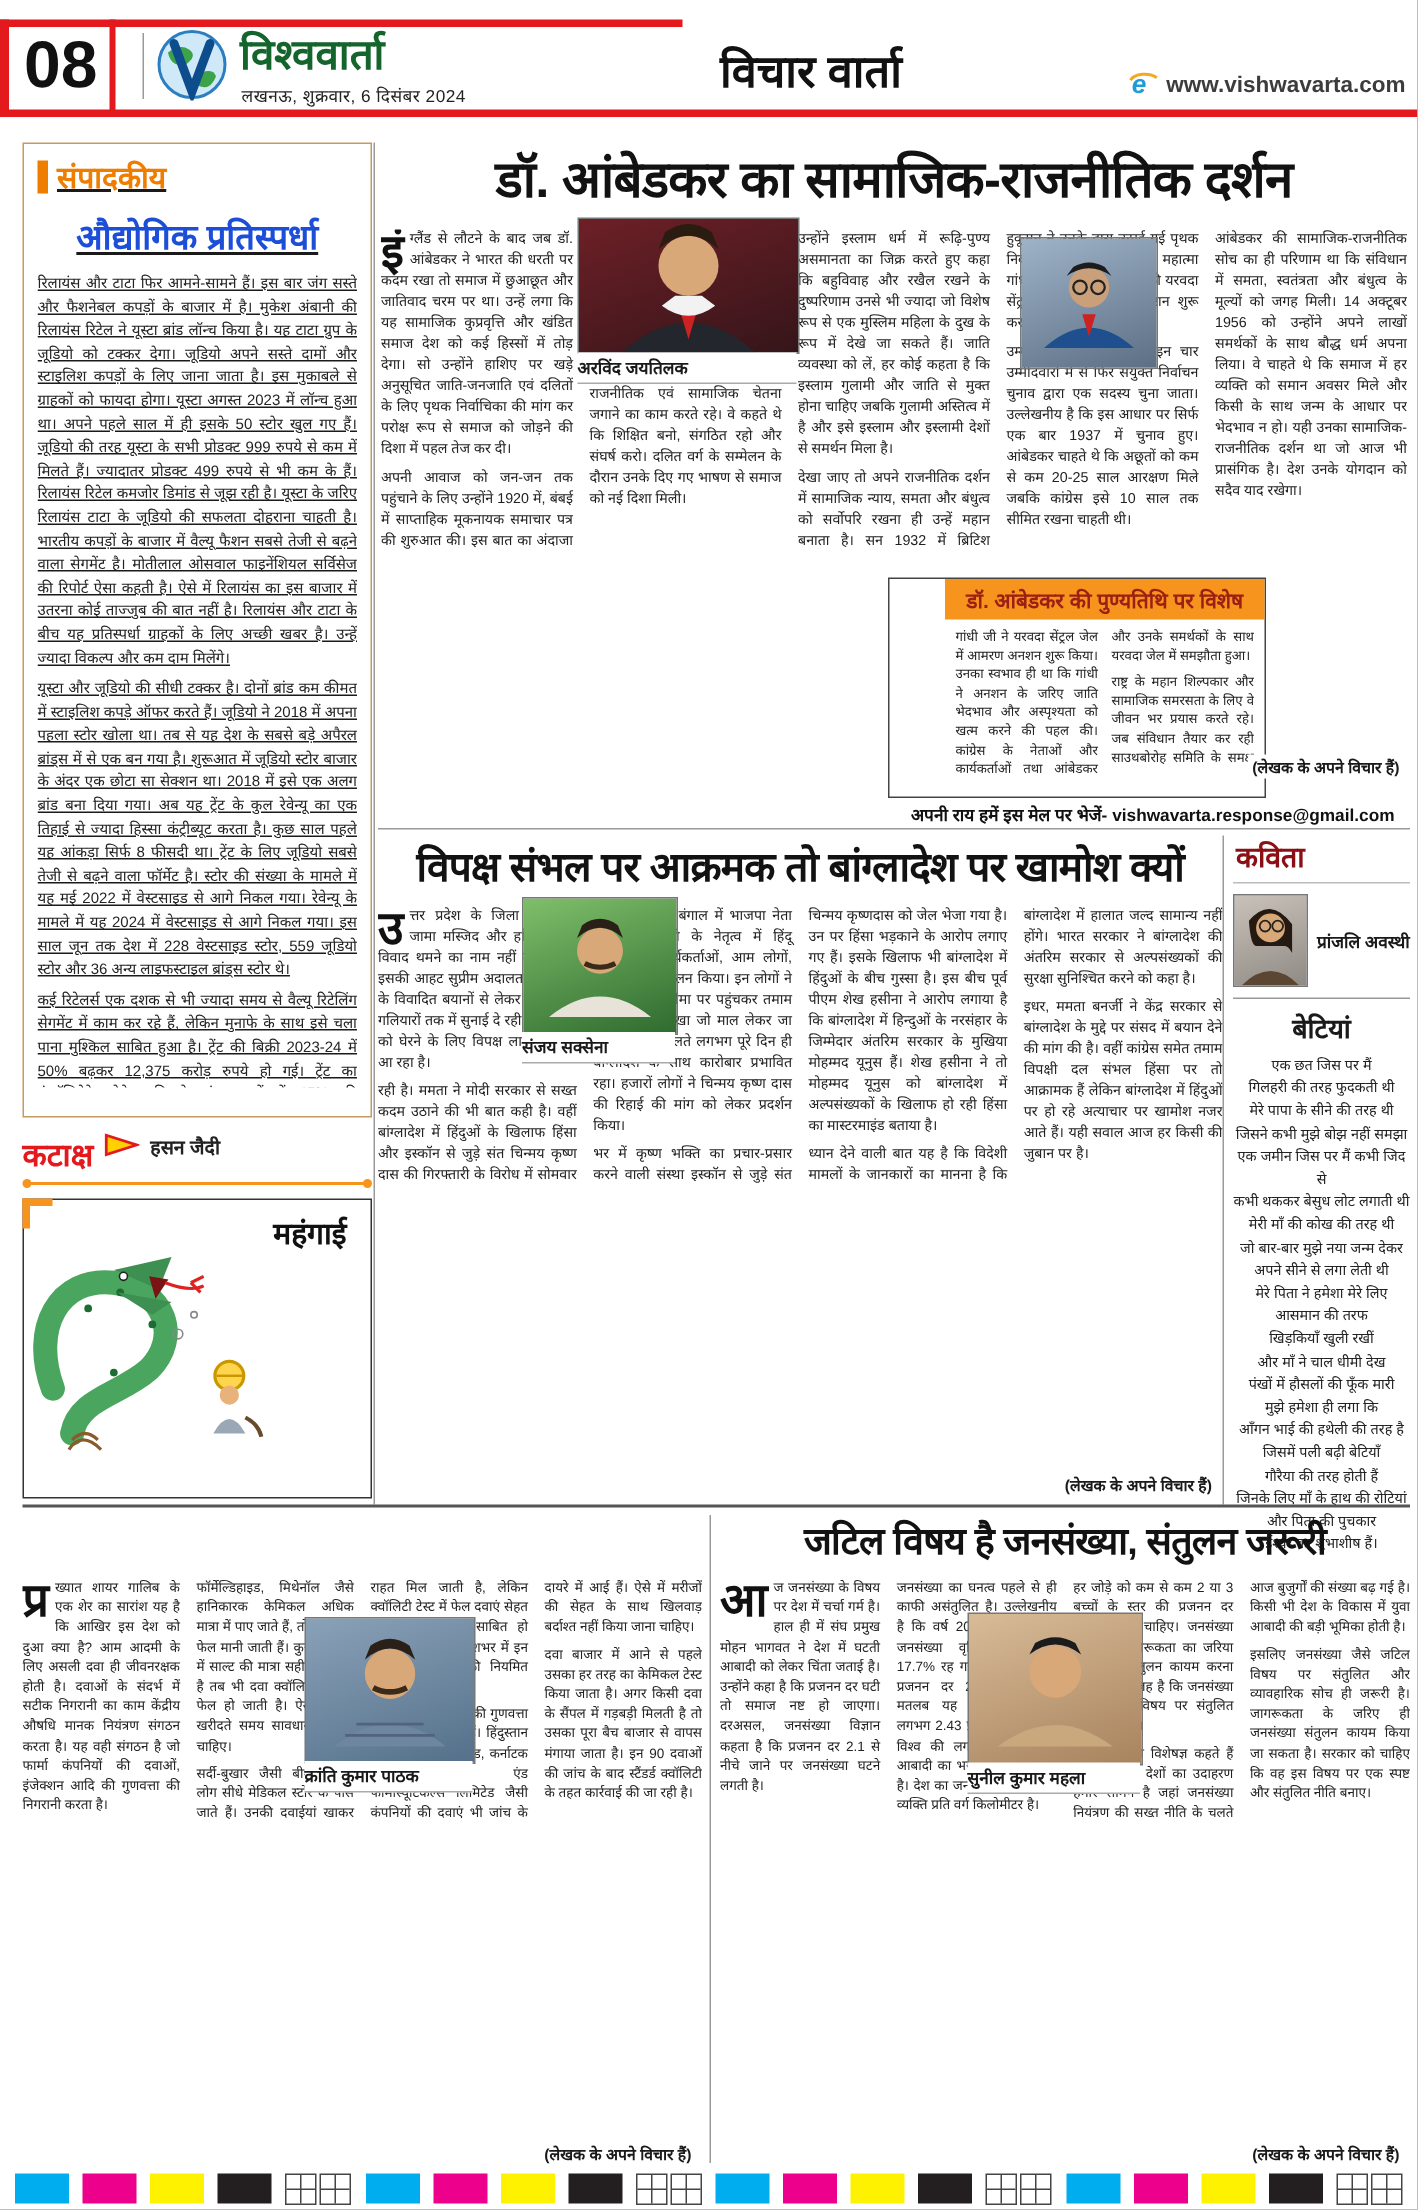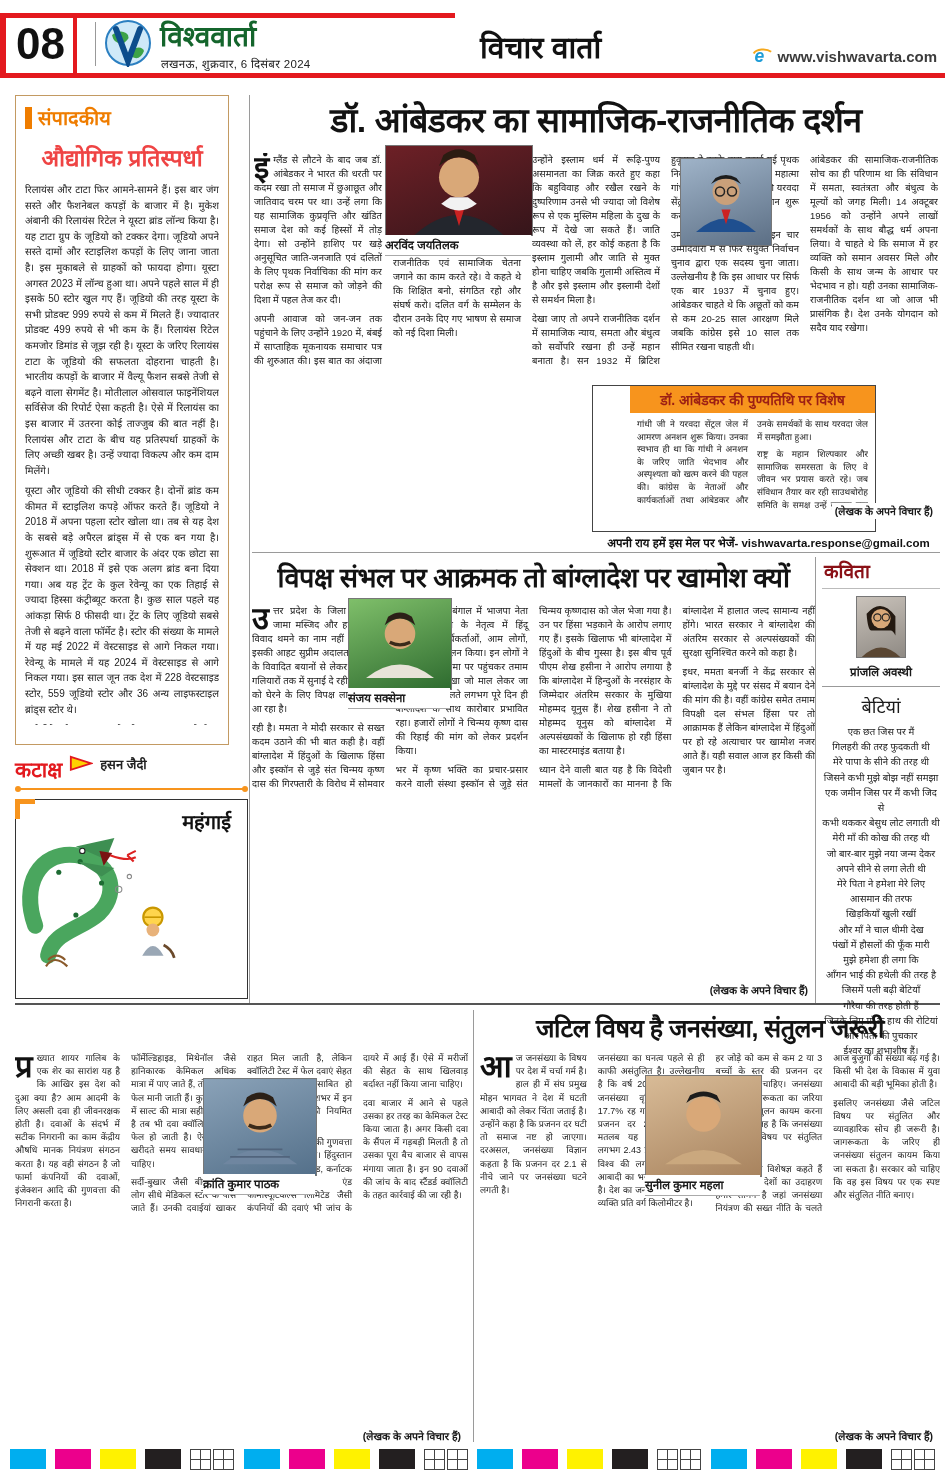--- a/index.html
+++ b/index.html
@@ -28,44 +28,44 @@
   .photocap{position:absolute;background:#fff;font-weight:bold;font-size:11.5px;text-align:left;
             padding:2px 0 3px;border-bottom:1px solid #aaa;}
   .author-note{position:absolute;font-weight:bold;font-size:10.5px;background:#fff;padding:1px 3px;text-align:right;}
   .rule-h{position:absolute;background:#9a9a9a;height:1px;}
   .rule-v{position:absolute;background:#9a9a9a;width:1px;}
   
   .editorial-box{border:1.5px solid #c39a62;padding:8px 9px;box-sizing:border-box;}
   .ed-label{display:flex;align-items:center;gap:6px;}
   .ed-label .sq{width:7px;height:22px;background:#ef7d00;}
   .ed-label span{color:#ef7d00;font-size:20px;font-weight:bold;}
-  .ed-headline{font-size:23px;font-weight:bold;text-align:center;margin:10px 0 9px;color:#ef4444;}
+  .ed-headline{font-size:23px;font-weight:bold;text-align:center;margin:10px 0 9px;color:#1d4ed8;}
   .ed-body{font-size:10px;line-height:15.6px;height:543px;}
   
   .ct-label-row{display:flex;align-items:flex-start;gap:7px;}
   .ct-label{color:#e3191e;font-size:21px;font-weight:bold;}
   .ct-artist{font-size:13px;font-weight:bold;color:#222;}
   .dotrule{position:relative;height:2px;background:#f7941d;margin:5px 1px 9px;}
   .dotrule::before,.dotrule::after{content:"";position:absolute;top:-2px;width:6px;height:6px;border-radius:50%;background:#f7941d;}
   .dotrule::before{left:-1px;}.dotrule::after{right:-1px;}
   .cartoon-frame{position:relative;border:1px solid #333;height:198px;background:#fff;}
   .cartoon-frame::before{content:"";position:absolute;left:-1px;top:-1px;width:15px;height:15px;
         border-left:5px solid #f7941d;border-top:5px solid #f7941d;}
   .cartoon-caption{position:absolute;right:16px;top:8px;font-size:20px;font-weight:bold;color:#111;}
   
   .special-box{position:absolute;border:1.5px solid #444;background:#fff;padding:5px 7px;box-sizing:border-box;}
   .special-title{margin:-5px -7px 5px;background:#f7941d;color:#9c1f14;font-weight:bold;font-size:14px;
                  text-align:center;padding:4px 2px;white-space:nowrap;overflow:hidden;}
   .special-body{font-size:8.8px;line-height:12.6px;height:103px;}
   .feedback{position:absolute;font-weight:bold;font-size:11.5px;color:#111;background:#fff;}
   
   .poem-label{color:#8a1016;font-size:19px;font-weight:bold;padding:2px 2px 4px;border-bottom:1px solid #bbb;}
-  .poem-head{display:flex;align-items:center;gap:6px;margin:7px 0 6px;flex-direction:column;}
+  .poem-head{display:flex;align-items:center;gap:6px;margin:7px 0 6px;}
   .poem-author{font-size:11.5px;font-weight:bold;}
-  .poem-title{font-size:18px;font-weight:normal;text-align:center;margin:7px 0 6px;border-top:1px solid #999;padding-top:7px;}
+  .poem-title{font-size:18px;font-weight:bold;text-align:center;margin:7px 0 6px;border-top:1px solid #999;padding-top:7px;}
   .poem-body{font-size:9.6px;line-height:15.2px;text-align:center;color:#222;overflow:hidden;height:330px;}
   
   .marks{display:flex;justify-content:space-evenly;align-items:center;}
   .marks-group{display:flex;align-items:center;gap:9px;}
   .mk{width:36px;height:20px;display:inline-block;}
   .regmark{display:flex;gap:2px;}
   .regcell{width:19px;height:19px;border:1px solid #444;
      background-image:linear-gradient(#444,#444),linear-gradient(#444,#444);
      background-size:100% 1px,1px 100%;background-position:center center;background-repeat:no-repeat;}
 </style>
@@ -104,21 +104,21 @@
     </span>
     <span>www.vishwavarta.com</span>
   </div>
 
   <div class="rule-v" style="left:249px;top:95px;height:908px;"></div>
   <div class="rule-h" style="left:252px;top:552px;width:688px;"></div>
   <div class="rule-v" style="left:815px;top:557px;height:446px;"></div>
   <div class="rule-h" style="left:15px;top:1003px;width:925px;height:2px;background:#555;"></div>
   <div class="rule-v" style="left:473px;top:1010px;height:432px;"></div>
 
-  <div class="abs editorial-box" style="left:15px;top:95px;width:214px;height:650px;">
+  <div class="abs editorial-box" style="left:15px;top:95px;width:233px;height:650px;text-decoration:underline;">
     <div class="ed-label">
       <span class="sq"></span>
       <span>संपादकीय</span>
     </div>
     <div class="ed-headline">औद्योगिक प्रतिस्पर्धा</div>
     <div class="body-text ed-body">
       <div class="plist"><p>रिलायंस और टाटा फिर आमने-सामने हैं। इस बार जंग सस्ते और फैशनेबल कपड़ों के बाजार में है। मुकेश अंबानी की रिलायंस रिटेल ने यूस्टा ब्रांड लॉन्च किया है। यह टाटा ग्रुप के जूडियो को टक्कर देगा। जूडियो अपने सस्ते दामों और स्टाइलिश कपड़ों के लिए जाना जाता है। इस मुकाबले से ग्राहकों को फायदा होगा। यूस्टा अगस्त 2023 में लॉन्च हुआ था। अपने पहले साल में ही इसके 50 स्टोर खुल गए हैं। जूडियो की तरह यूस्टा के सभी प्रोडक्ट 999 रुपये से कम में मिलते हैं। ज्यादातर प्रोडक्ट 499 रुपये से भी कम के हैं। रिलायंस रिटेल कमजोर डिमांड से जूझ रही है। यूस्टा के जरिए रिलायंस टाटा के जूडियो की सफलता दोहराना चाहती है। भारतीय कपड़ों के बाजार में वैल्यू फैशन सबसे तेजी से बढ़ने वाला सेगमेंट है। मोतीलाल ओसवाल फाइनेंशियल सर्विसेज की रिपोर्ट ऐसा कहती है। ऐसे में रिलायंस का इस बाजार में उतरना कोई ताज्जुब की बात नहीं है। रिलायंस और टाटा के बीच यह प्रतिस्पर्धा ग्राहकों के लिए अच्छी खबर है। उन्हें ज्यादा विकल्प और कम दाम मिलेंगे।</p><p>यूस्टा और जूडियो की सीधी टक्कर है। दोनों ब्रांड कम कीमत में स्टाइलिश कपड़े ऑफर करते हैं। जूडियो ने 2018 में अपना पहला स्टोर खोला था। तब से यह देश के सबसे बड़े अपैरल ब्रांड्स में से एक बन गया है। शुरूआत में जूडियो स्टोर बाजार के अंदर एक छोटा सा सेक्शन था। 2018 में इसे एक अलग ब्रांड बना दिया गया। अब यह ट्रेंट के कुल रेवेन्यू का एक तिहाई से ज्यादा हिस्सा कंट्रीब्यूट करता है। कुछ साल पहले यह आंकड़ा सिर्फ 8 फीसदी था। ट्रेंट के लिए जूडियो सबसे तेजी से बढ़ने वाला फॉर्मेट है। स्टोर की संख्या के मामले में यह मई 2022 में वेस्टसाइड से आगे निकल गया। रेवेन्यू के मामले में यह 2024 में वेस्टसाइड से आगे निकल गया। इस साल जून तक देश में 228 वेस्टसाइड स्टोर, 559 जूडियो स्टोर और 36 अन्य लाइफस्टाइल ब्रांड्स स्टोर थे।</p><p>कई रिटेलर्स एक दशक से भी ज्यादा समय से वैल्यू रिटेलिंग सेगमेंट में काम कर रहे हैं, लेकिन मुनाफे के साथ इसे चला पाना मुश्किल साबित हुआ है। ट्रेंट की बिक्री 2023-24 में 50% बढ़कर 12,375 करोड़ रुपये हो गई। ट्रेंट का कंसॉलिडेटेड रेवेन्यू पिछले पांच सालों में 45% की सीएजीआर से बढ़ा है। इसमें जूडियो का सबसे बड़ा योगदान है। इसने 2023-24 में 7,000 करोड़ रुपये से ज्यादा का रेवेन्यू कमाया है। कंपनी का बाजार मूल्यांकन 76,302 करोड़ रुपये तक पहुंच चुका है। इंटरनेट और सोशल मीडिया ने ग्राहकों को फैशन के प्रति जागरूक बनाया है। पहले भारत का कंजम्पशन स्ट्रक्चर दूसरे उभरते बाजारों की तुलना में अलग था। अक्टूबर में ट्रेंट की सेल रिपोर्ट ने सबको चौंका दिया था। ऐसे में दोनों कंपनियों की इस प्रतिस्पर्धा से वैल्यू फैशन सेगमेंट और तेजी से बढ़ेगा।</p></div>
     </div>
   </div>
 
@@ -180,21 +180,21 @@
       <svg viewBox="0 0 60 40">
         <circle cx="30" cy="13" r="9" fill="#caa07a"></circle>
         <path d="M20 8 q10 -7 20 0 l-3 -4 q-7 -4 -14 0 z" fill="#1c1c1c"></path>
         <circle cx="26" cy="13" r="3" fill="none" stroke="#222" stroke-width="1"></circle>
         <circle cx="34" cy="13" r="3" fill="none" stroke="#222" stroke-width="1"></circle>
         <path d="M10 40 Q30 22 50 40 Z" fill="#1f4f8f"></path>
         <path d="M27 25 l3 10 l3 -10 z" fill="#c22"></path>
       </svg>
     </div>
 
-    <div class="special-box" style="left:340px;top:290px;width:284px;height:147px;padding-left:44px;">
+    <div class="special-box" style="left:340px;top:290px;width:252px;height:147px;padding-left:44px;">
       <div class="special-title">डॉ. आंबेडकर की पुण्यतिथि पर विशेष</div>
       <div class="body-text cols2 special-body">
         <div class="plist"><p>गांधी जी ने यरवदा सेंट्रल जेल में आमरण अनशन शुरू किया। उनका स्वभाव ही था कि गांधी ने अनशन के जरिए जाति भेदभाव और अस्पृश्यता को खत्म करने की पहल की। कांग्रेस के नेताओं और कार्यकर्ताओं तथा आंबेडकर और उनके समर्थकों के साथ यरवदा जेल में समझौता हुआ।</p><p>राष्ट्र के महान शिल्पकार और सामाजिक समरसता के लिए वे जीवन भर प्रयास करते रहे। जब संविधान तैयार कर रही साउथबोरोह समिति के समक्ष उन्हें बुलाया गया तो उन्होंने सुनवाई के दौरान दलितों के लिए पृथक निर्वाचिका और आरक्षण की मांग उठाई।</p></div>
       </div>
     </div>
 
     <div class="author-note" style="right:4px;top:408px;">(लेखक के अपने विचार हैं)</div>
     <div class="feedback" style="left:345px;top:440px;width:343px;text-align:center;">अपनी राय हमें इस मेल पर भेजें- vishwavarta.response@gmail.com</div>
   </div>
 

